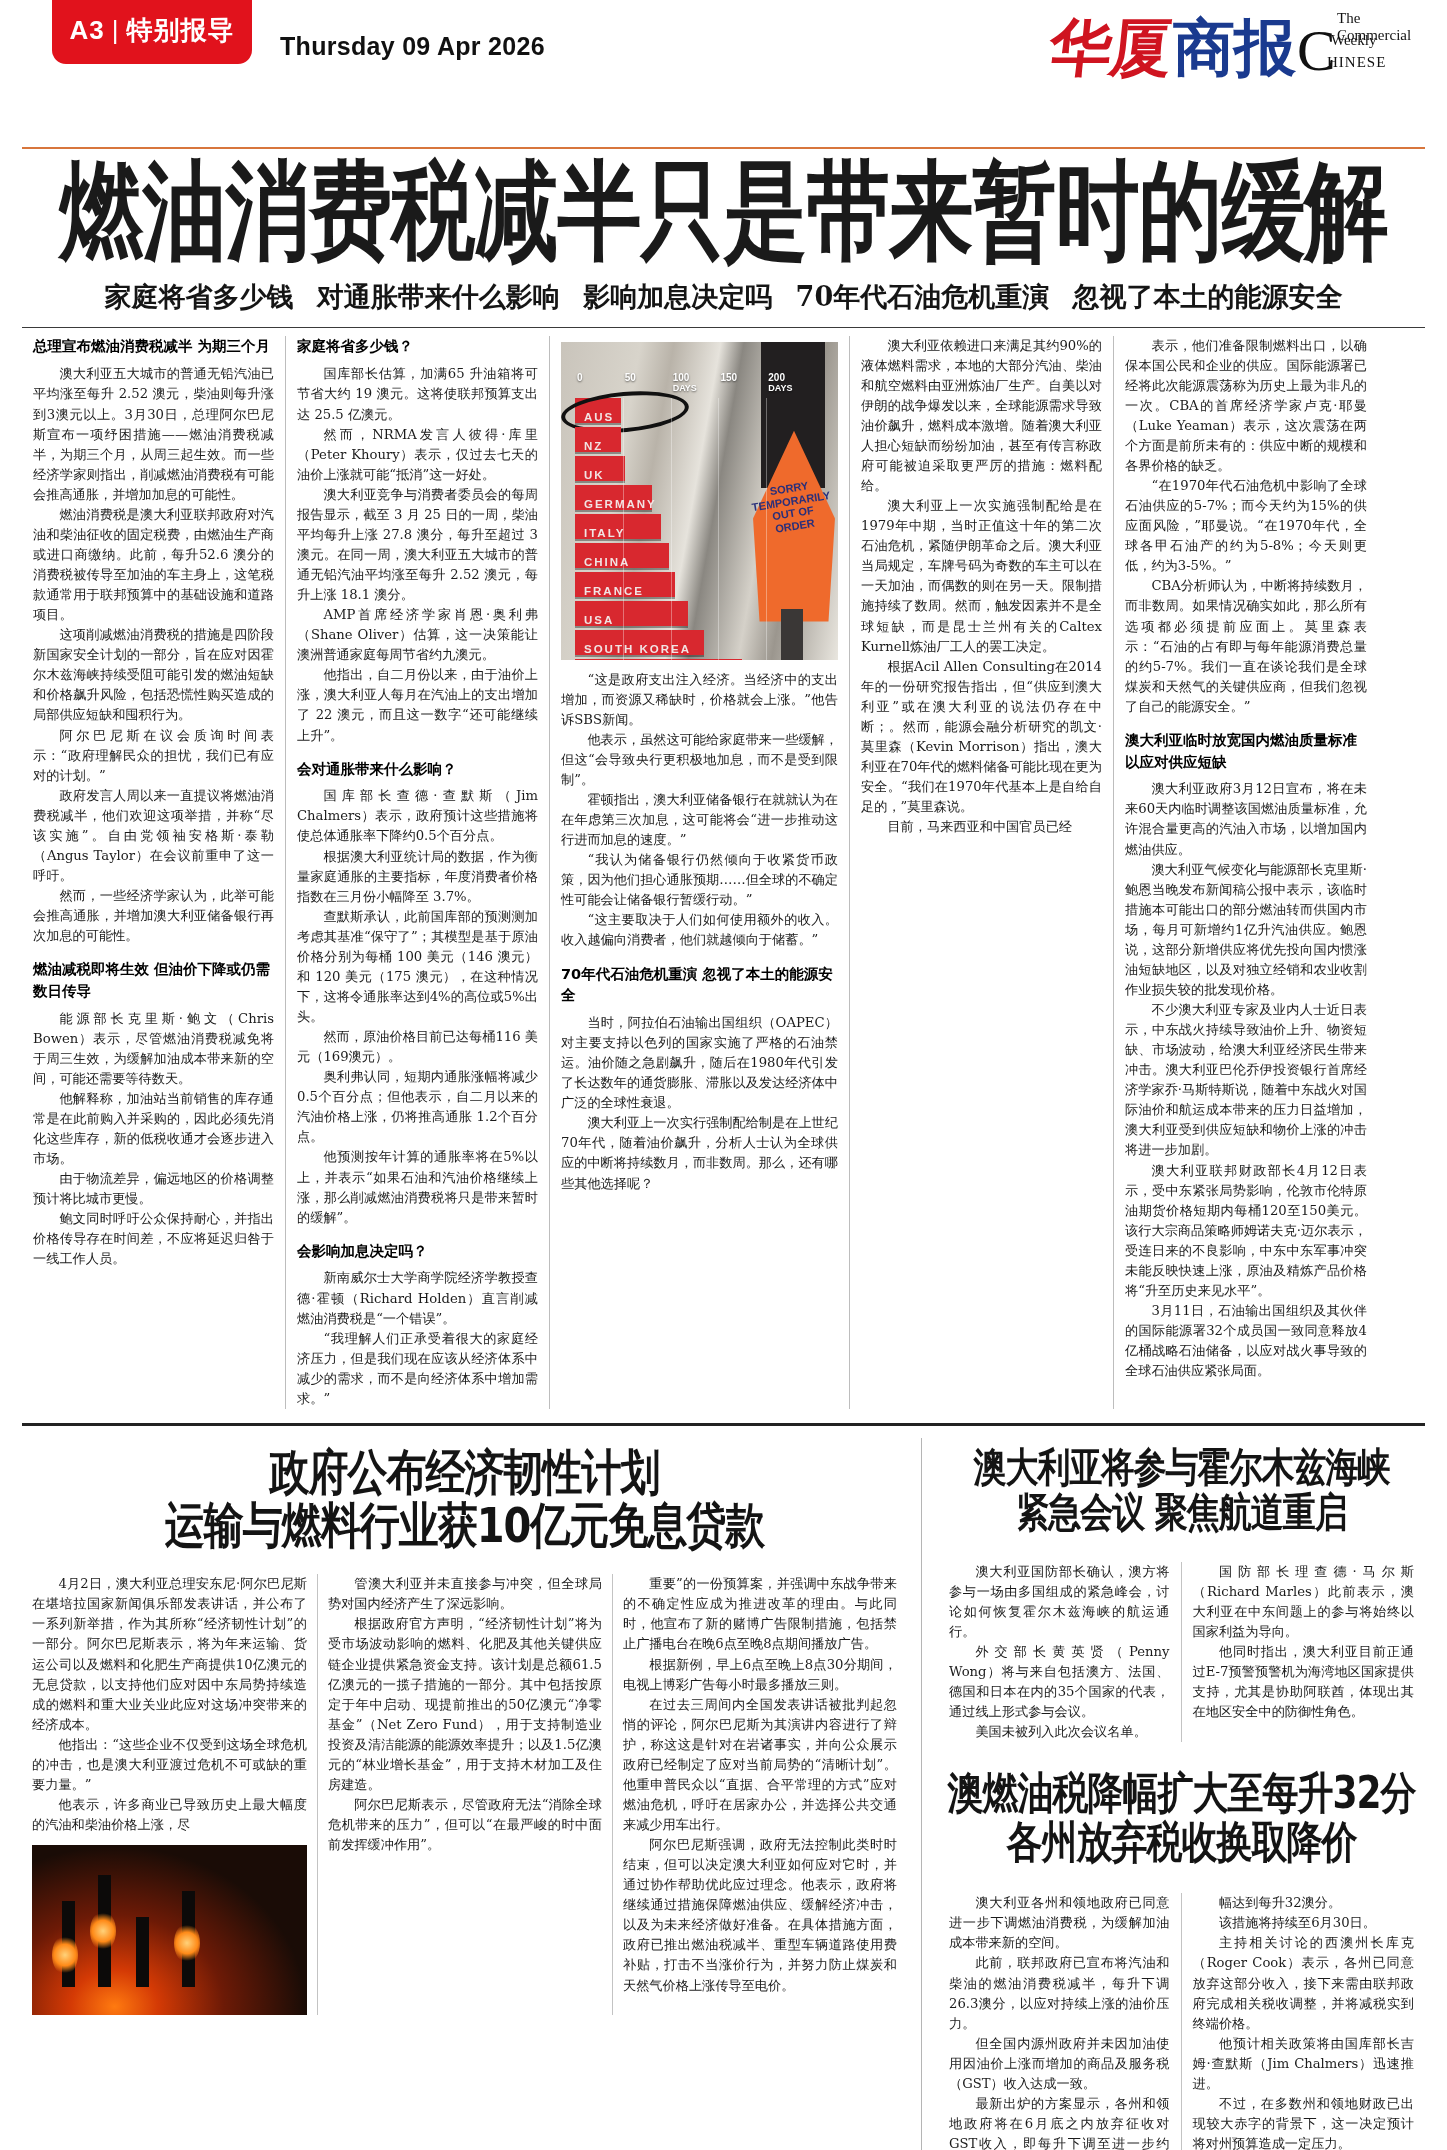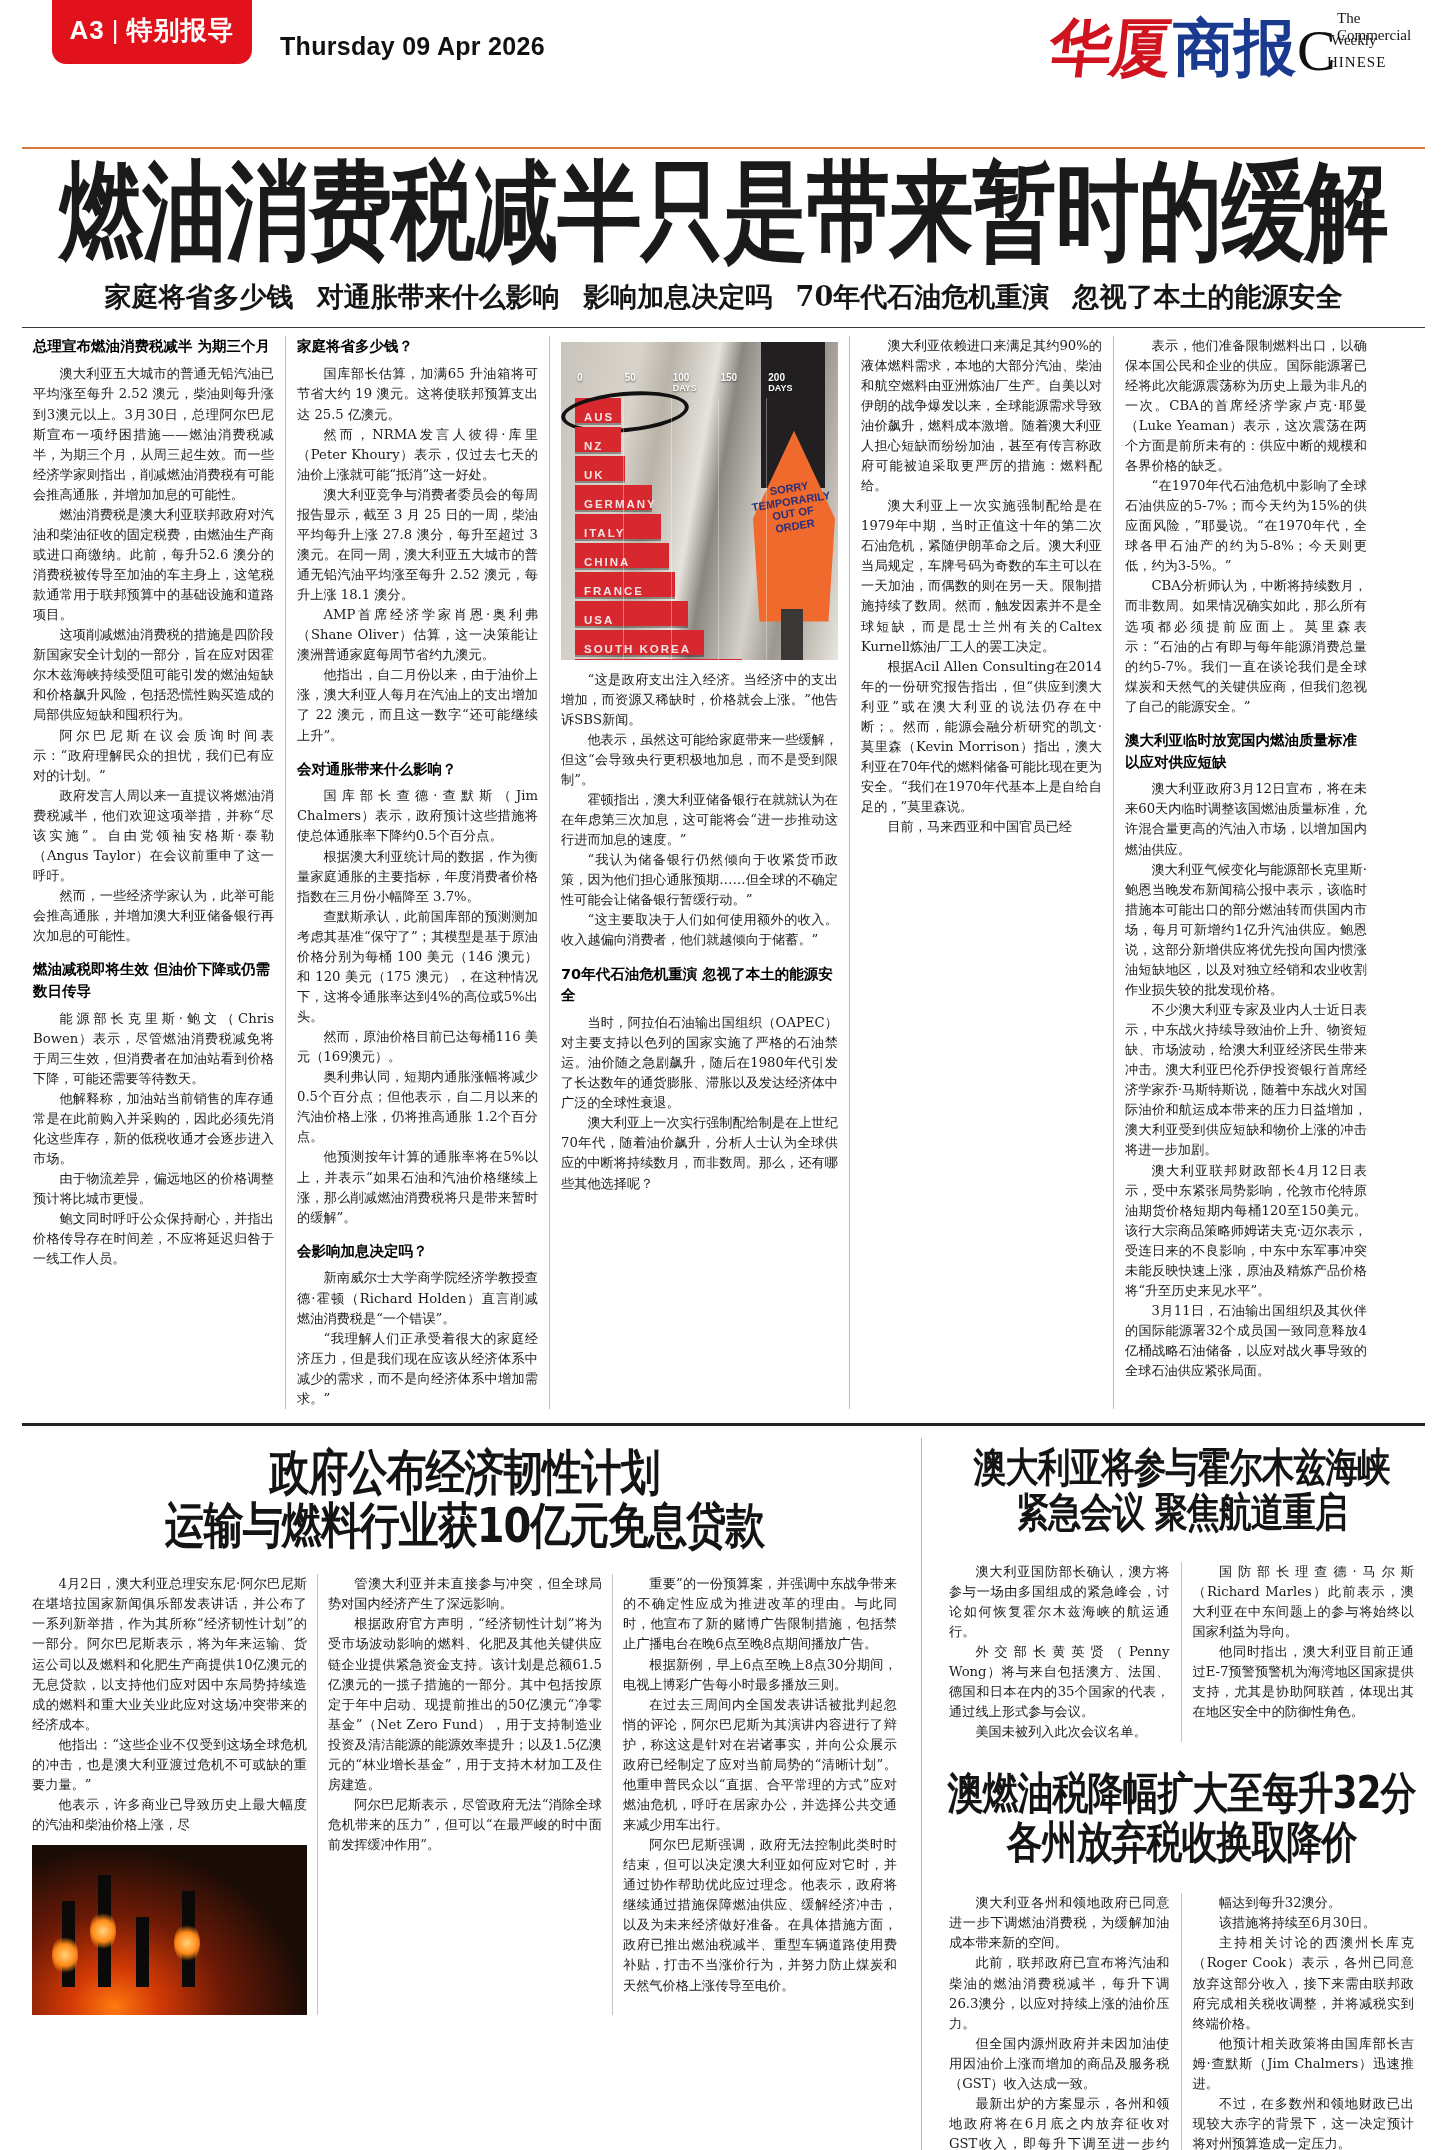--- a/index.html
+++ b/index.html
@@ -225,21 +225,21 @@
 
       <div class="col">
         <div class="kicker">总理宣布燃油消费税减半 为期三个月</div>
         <p class="body">澳大利亚五大城市的普通无铅汽油已平均涨至每升 2.52 澳元，柴油则每升涨到3澳元以上。3月30日，总理阿尔巴尼斯宣布一项纾困措施——燃油消费税减半，为期三个月，从周三起生效。而一些经济学家则指出，削减燃油消费税有可能会推高通胀，并增加加息的可能性。</p>
         <p class="body">燃油消费税是澳大利亚联邦政府对汽油和柴油征收的固定税费，由燃油生产商或进口商缴纳。此前，每升52.6 澳分的消费税被传导至加油的车主身上，这笔税款通常用于联邦预算中的基础设施和道路项目。</p>
         <p class="body">这项削减燃油消费税的措施是四阶段新国家安全计划的一部分，旨在应对因霍尔木兹海峡持续受阻可能引发的燃油短缺和价格飙升风险，包括恐慌性购买造成的局部供应短缺和囤积行为。</p>
         <p class="body">阿尔巴尼斯在议会质询时间表示：“政府理解民众的担忧，我们已有应对的计划。”</p>
         <p class="body">政府发言人周以来一直提议将燃油消费税减半，他们欢迎这项举措，并称“尽该实施”。自由党领袖安格斯·泰勒（Angus Taylor）在会议前重申了这一呼吁。</p>
         <p class="body">然而，一些经济学家认为，此举可能会推高通胀，并增加澳大利亚储备银行再次加息的可能性。</p>
         <div class="subkicker">燃油减税即将生效 但油价下降或仍需数日传导</div>
-        <p class="body">能源部长克里斯·鲍文（Chris Bowen）表示，尽管燃油消费税减免将于周三生效，但消费者在加油站看到价格下降，可能还需要等待数天。</p>
+        <p class="body">能源部长克里斯·鲍文（Chris Bowen）表示，尽管燃油消费税减免将于周三生效，为缓解加油成本带来新的空间，可能还需要等待数天。</p>
         <p class="body">他解释称，加油站当前销售的库存通常是在此前购入并采购的，因此必须先消化这些库存，新的低税收通才会逐步进入市场。</p>
         <p class="body">由于物流差异，偏远地区的价格调整预计将比城市更慢。</p>
         <p class="body">鲍文同时呼吁公众保持耐心，并指出价格传导存在时间差，不应将延迟归咎于一线工作人员。</p>
       </div>
 
       <div class="col">
         <div class="kicker">家庭将省多少钱？</div>
         <p class="body">国库部长估算，加满65 升油箱将可节省大约 19 澳元。这将使联邦预算支出达 25.5 亿澳元。</p>
         <p class="body">然而，NRMA发言人彼得·库里（Peter Khoury）表示，仅过去七天的油价上涨就可能“抵消”这一好处。</p>
         <p class="body">澳大利亚竞争与消费者委员会的每周报告显示，截至 3 月 25 日的一周，柴油平均每升上涨 27.8 澳分，每升至超过 3 澳元。在同一周，澳大利亚五大城市的普通无铅汽油平均涨至每升 2.52 澳元，每升上涨 18.1 澳分。</p>

